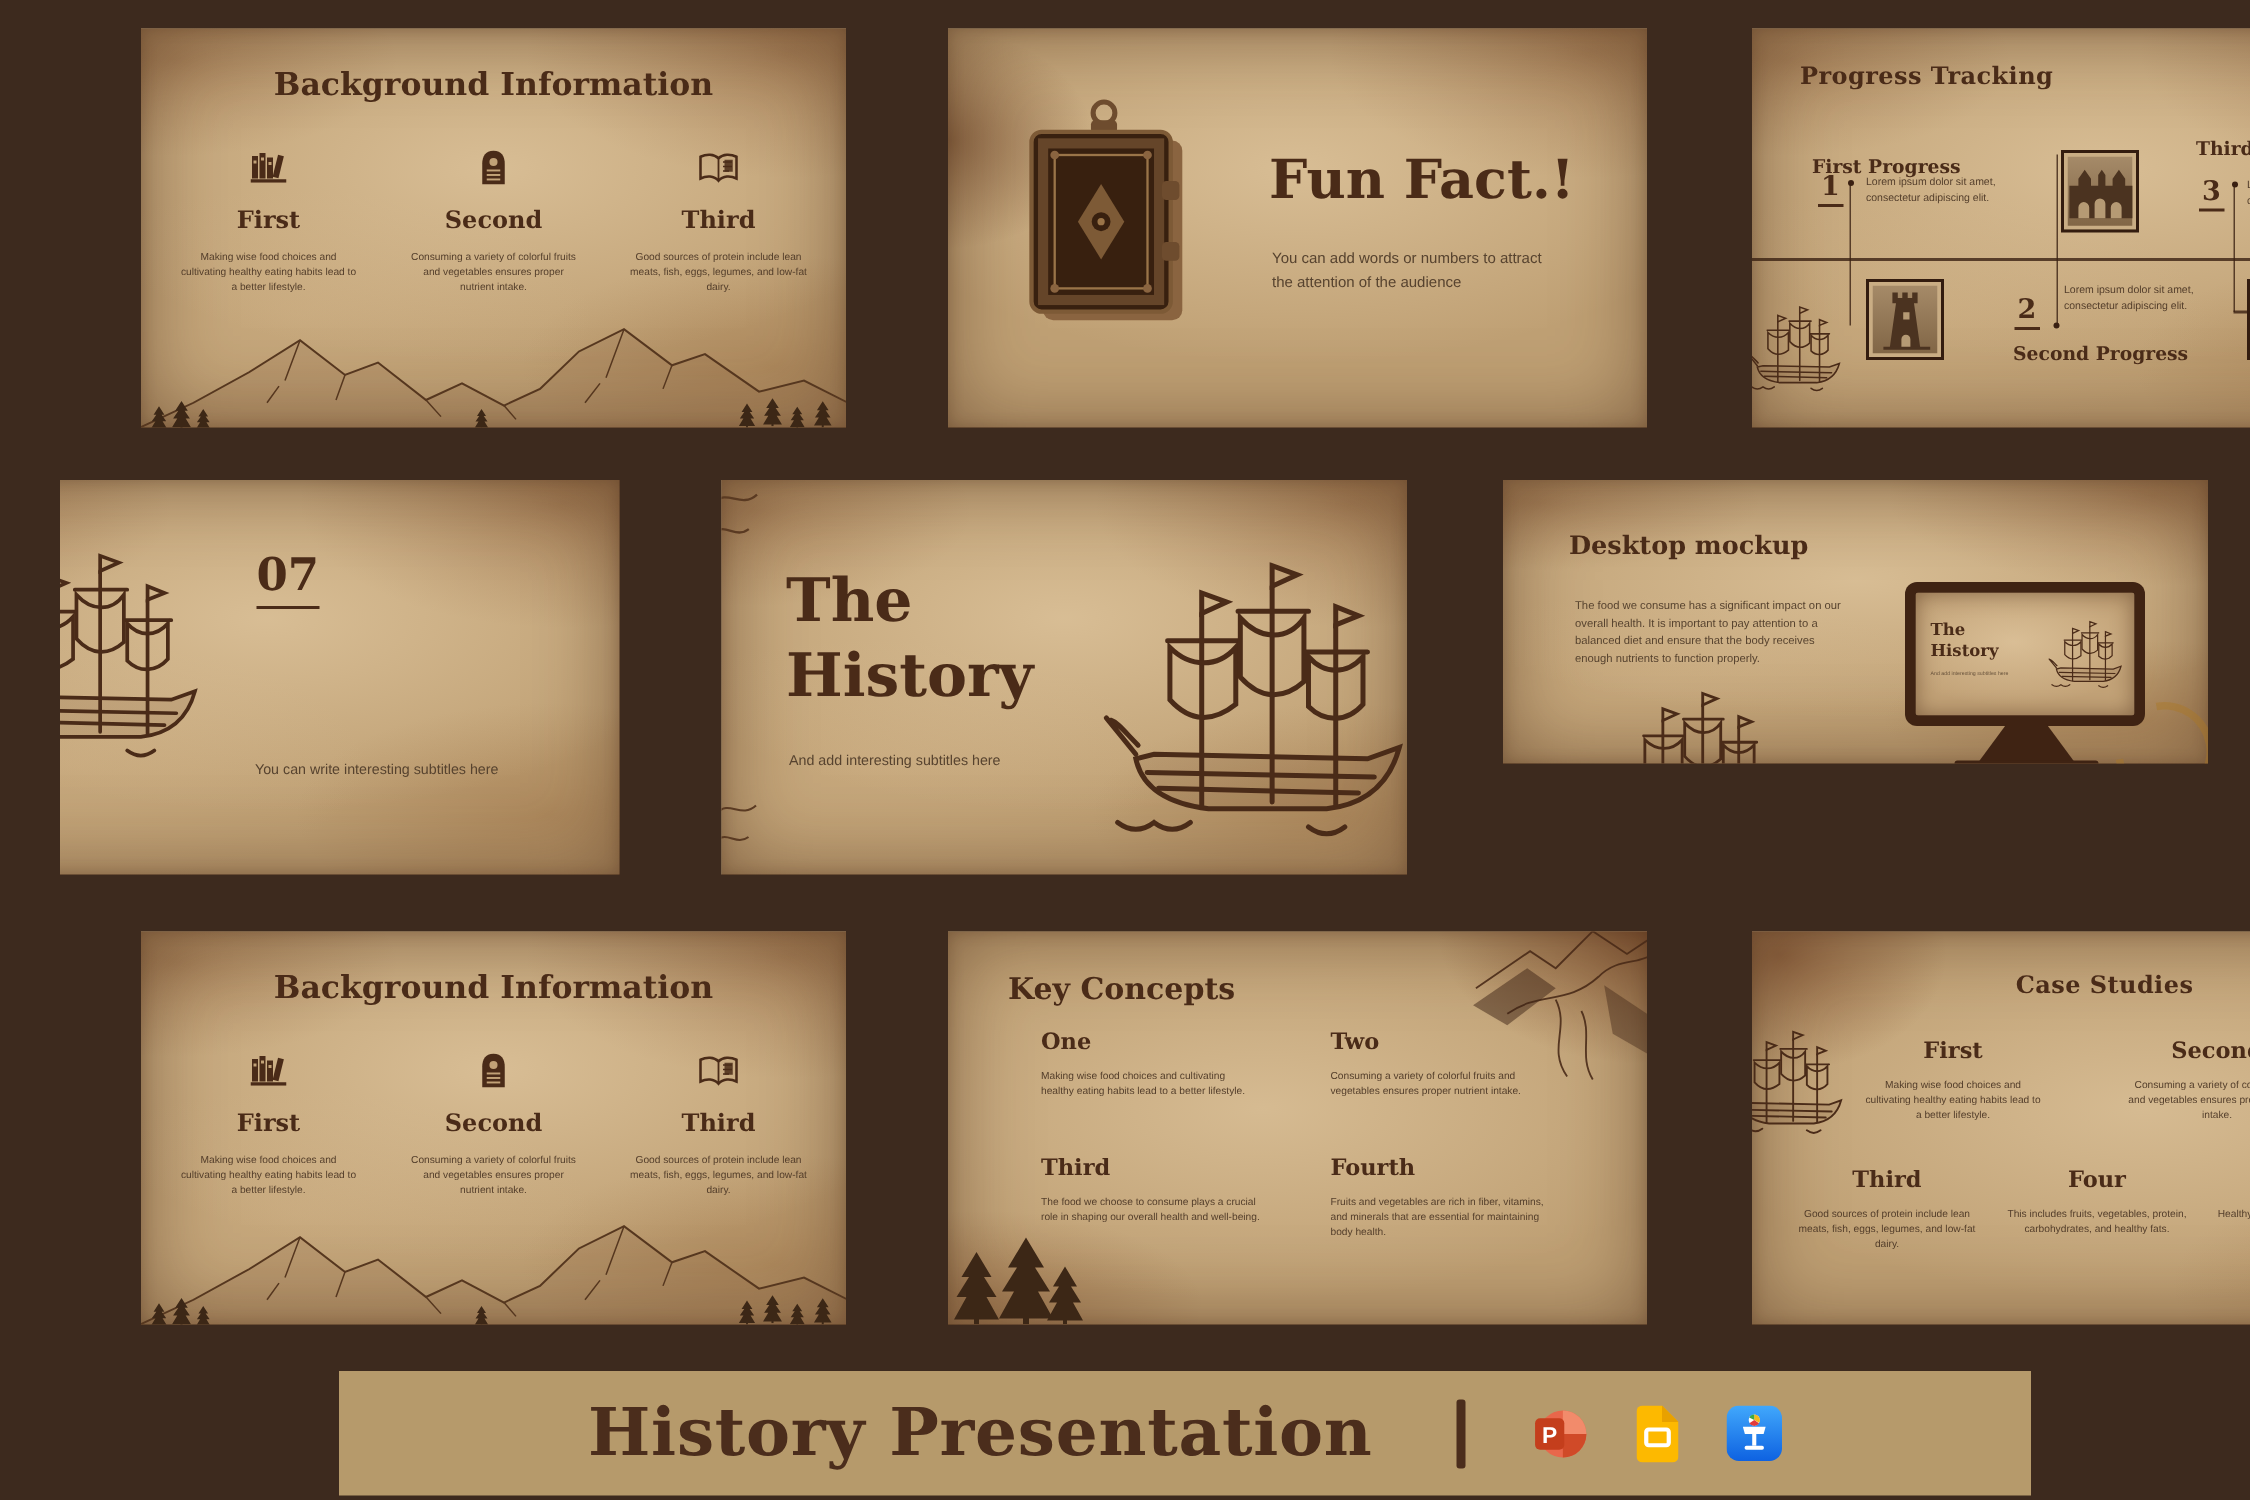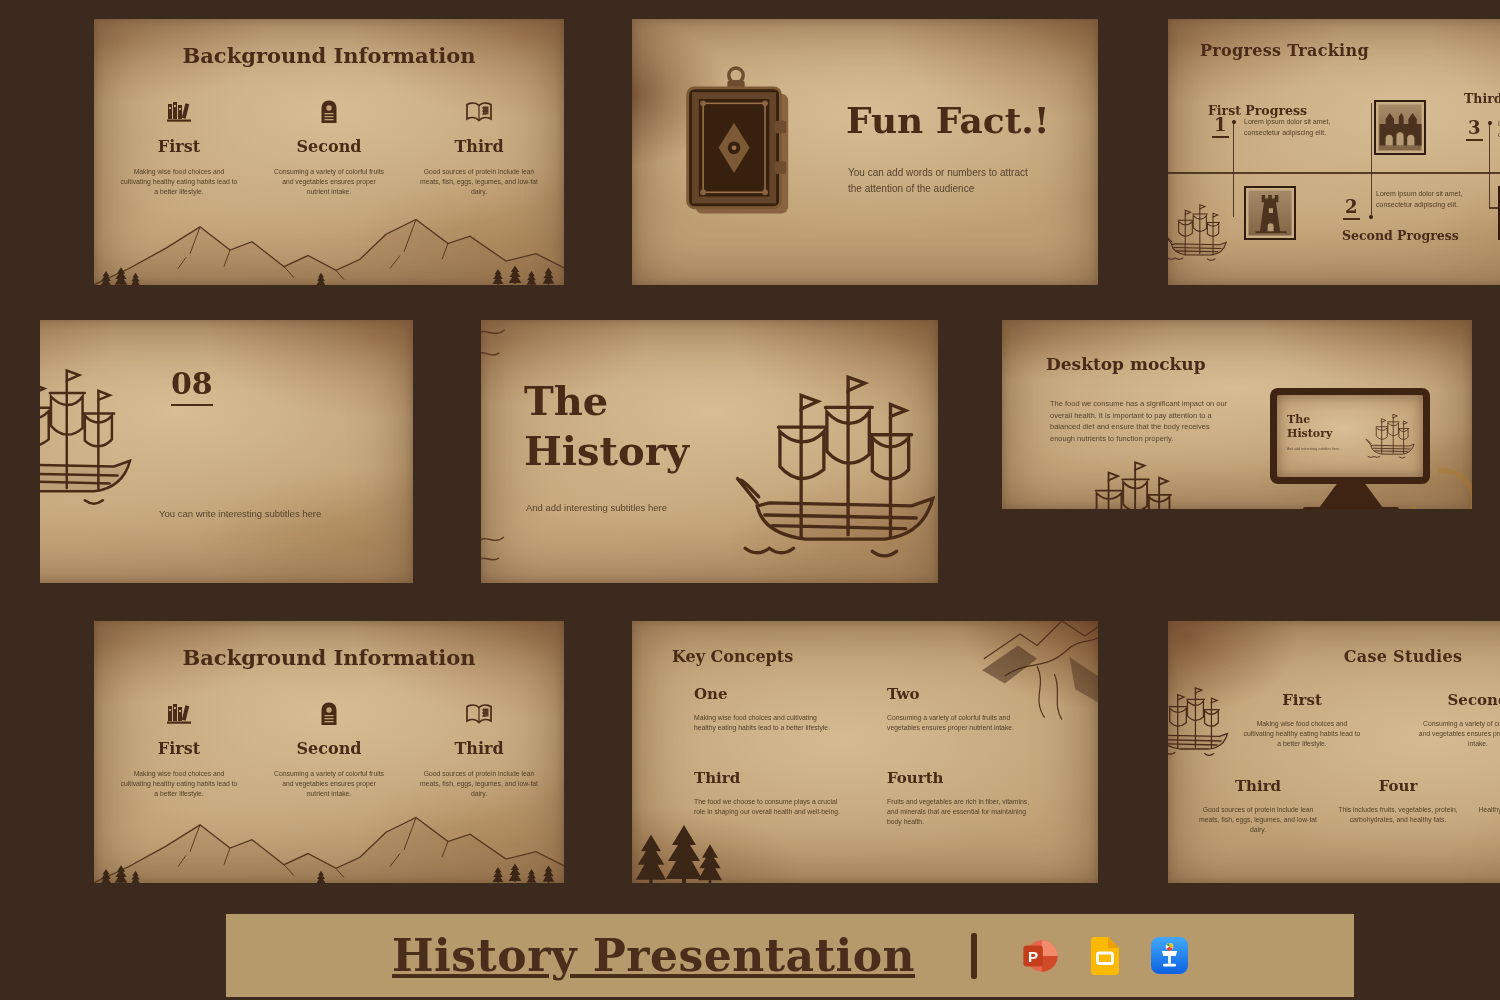--- a/index.html
+++ b/index.html
@@ -48,46 +48,46 @@
   .pt-vline{width:1.3px;background:rgba(58,32,18,.8);}
   .pt-dot{width:4px;height:4px;border-radius:50%;background:#3a2012;}
   .pt-num{font-size:18px;border-bottom:2px solid #4a2b18;padding:0 2px 1px;}
   .pt-label{font-size:12.5px;}
   .pt-body{font-size:7px;line-height:1.5;width:94px;color:rgba(77,56,38,.95);}
   .photo{border:2px solid #331c0f;box-shadow:inset 0 0 0 2.5px #c9ad84;
          background:linear-gradient(180deg,#a78c6a 0%,#7f6444 100%);}
   
   .lo-num{left:228px;top:46px;font-size:30px;border-bottom:2.5px solid #4a2b18;padding-bottom:3px;}
   .lo-title{left:226px;top:100px;font-size:31px;line-height:1.2;width:180px;}
-  .lo-sub{left:216px;top:188px;font-size:9.5px;}
+  .lo-sub{left:227px;top:188px;font-size:9.5px;}
   
   .th-title{left:43px;top:56px;font-size:40px;line-height:1.25;width:220px;}
   .th-sub{left:45px;top:182px;font-size:9.5px;}
   
   .dm-title{left:44px;top:34px;font-size:17px;}
   .dm-body{left:48px;top:78px;width:184px;font-size:7.5px;line-height:1.55;}
   .monitor{left:268px;top:68px;width:160px;height:96px;background:#3f2313;border-radius:8px;padding:0;}
   .monitor-screen{position:absolute;left:7px;top:7px;right:7px;bottom:7px;border-radius:2px;
     background-color:#c2a277;background-image:radial-gradient(80% 70% at 45% 40%, rgba(233,209,170,.6), rgba(233,209,170,0) 75%);
     box-shadow:inset 0 0 14px rgba(70,38,18,.5);overflow:hidden;}
   .mon-title{left:10px;top:18px;font-size:11px;line-height:1.3;width:60px;}
   .mon-sub{left:10px;top:52px;font-size:3.5px;opacity:.85;}
   .mon-stand{left:317px;top:162px;width:64px;height:26px;background:#3f2313;
              clip-path:polygon(30% 0,70% 0,100% 100%,0 100%);}
   .mon-base{left:301px;top:187px;width:96px;height:6px;border-radius:2px;background:#3f2313;}
   .coffee-ring{left:408px;top:148px;width:56px;height:56px;border-radius:50%;
     border:5px solid rgba(170,120,38,.45);border-left-color:transparent;transform:rotate(35deg);}
   
-  .kc-title{left:40px;top:26px;font-size:16px;}
+  .kc-title{left:40px;top:26px;font-size:20px;}
   .kc-head{font-size:15px;}
   .cs-head{font-size:15px;}
   
   #banner{left:186px;top:914px;width:1128px;height:83px;background:#b69a6b;
           display:flex;align-items:center;justify-content:center;}
-  #banner-title{font-size:44px;letter-spacing:.5px;color:#4b2d1c;text-decoration:underline;}
+  #banner-title{font-size:44px;letter-spacing:.5px;color:#4b2d1c;}
   .sep-bar{width:6px;height:46px;background:#4b2d1c;border-radius:2px;margin:0 44px 0 56px;}
   .app-icon{margin-right:32px;display:flex;align-items:center;}
   .app-icon:last-child{margin-right:0;}
   svg{display:block;}
 </style>
 </head>
 <body>
 
 <svg width="0" height="0" style="position:absolute">
   <defs>
@@ -278,21 +278,21 @@
     </div>
     <svg class="abs" style="left:-4px;top:182px;width:66px;height:62px" viewBox="0 0 140 130">
         <use href="#sym-ship"></use>
       </svg>
   </div>
 
   <div class="slide" style="left:-97px;top:320px;width:470px;height:263px">
     <svg class="abs" style="left:38px;top:42px;width:158px;height:148px" viewBox="0 0 140 130">
         <use href="#sym-ship"></use>
       </svg>
-    <div class="abs serif lo-num">08</div>
+    <div class="abs serif lo-num">07</div>
     <div class="abs sans lo-sub">You can write interesting subtitles here</div>
   </div>
 
   <div class="slide" style="left:441px;top:320px;width:457px;height:263px">
     <svg class="abs" style="left:-6px;top:2px;width:44px;height:44px" viewBox="0 0 40 40">
         <use href="#sym-squiggle"></use>
       </svg>
     <svg class="abs" style="left:-4px;top:210px;width:40px;height:40px" viewBox="0 0 40 40">
         <use href="#sym-squiggle"></use>
       </svg>

